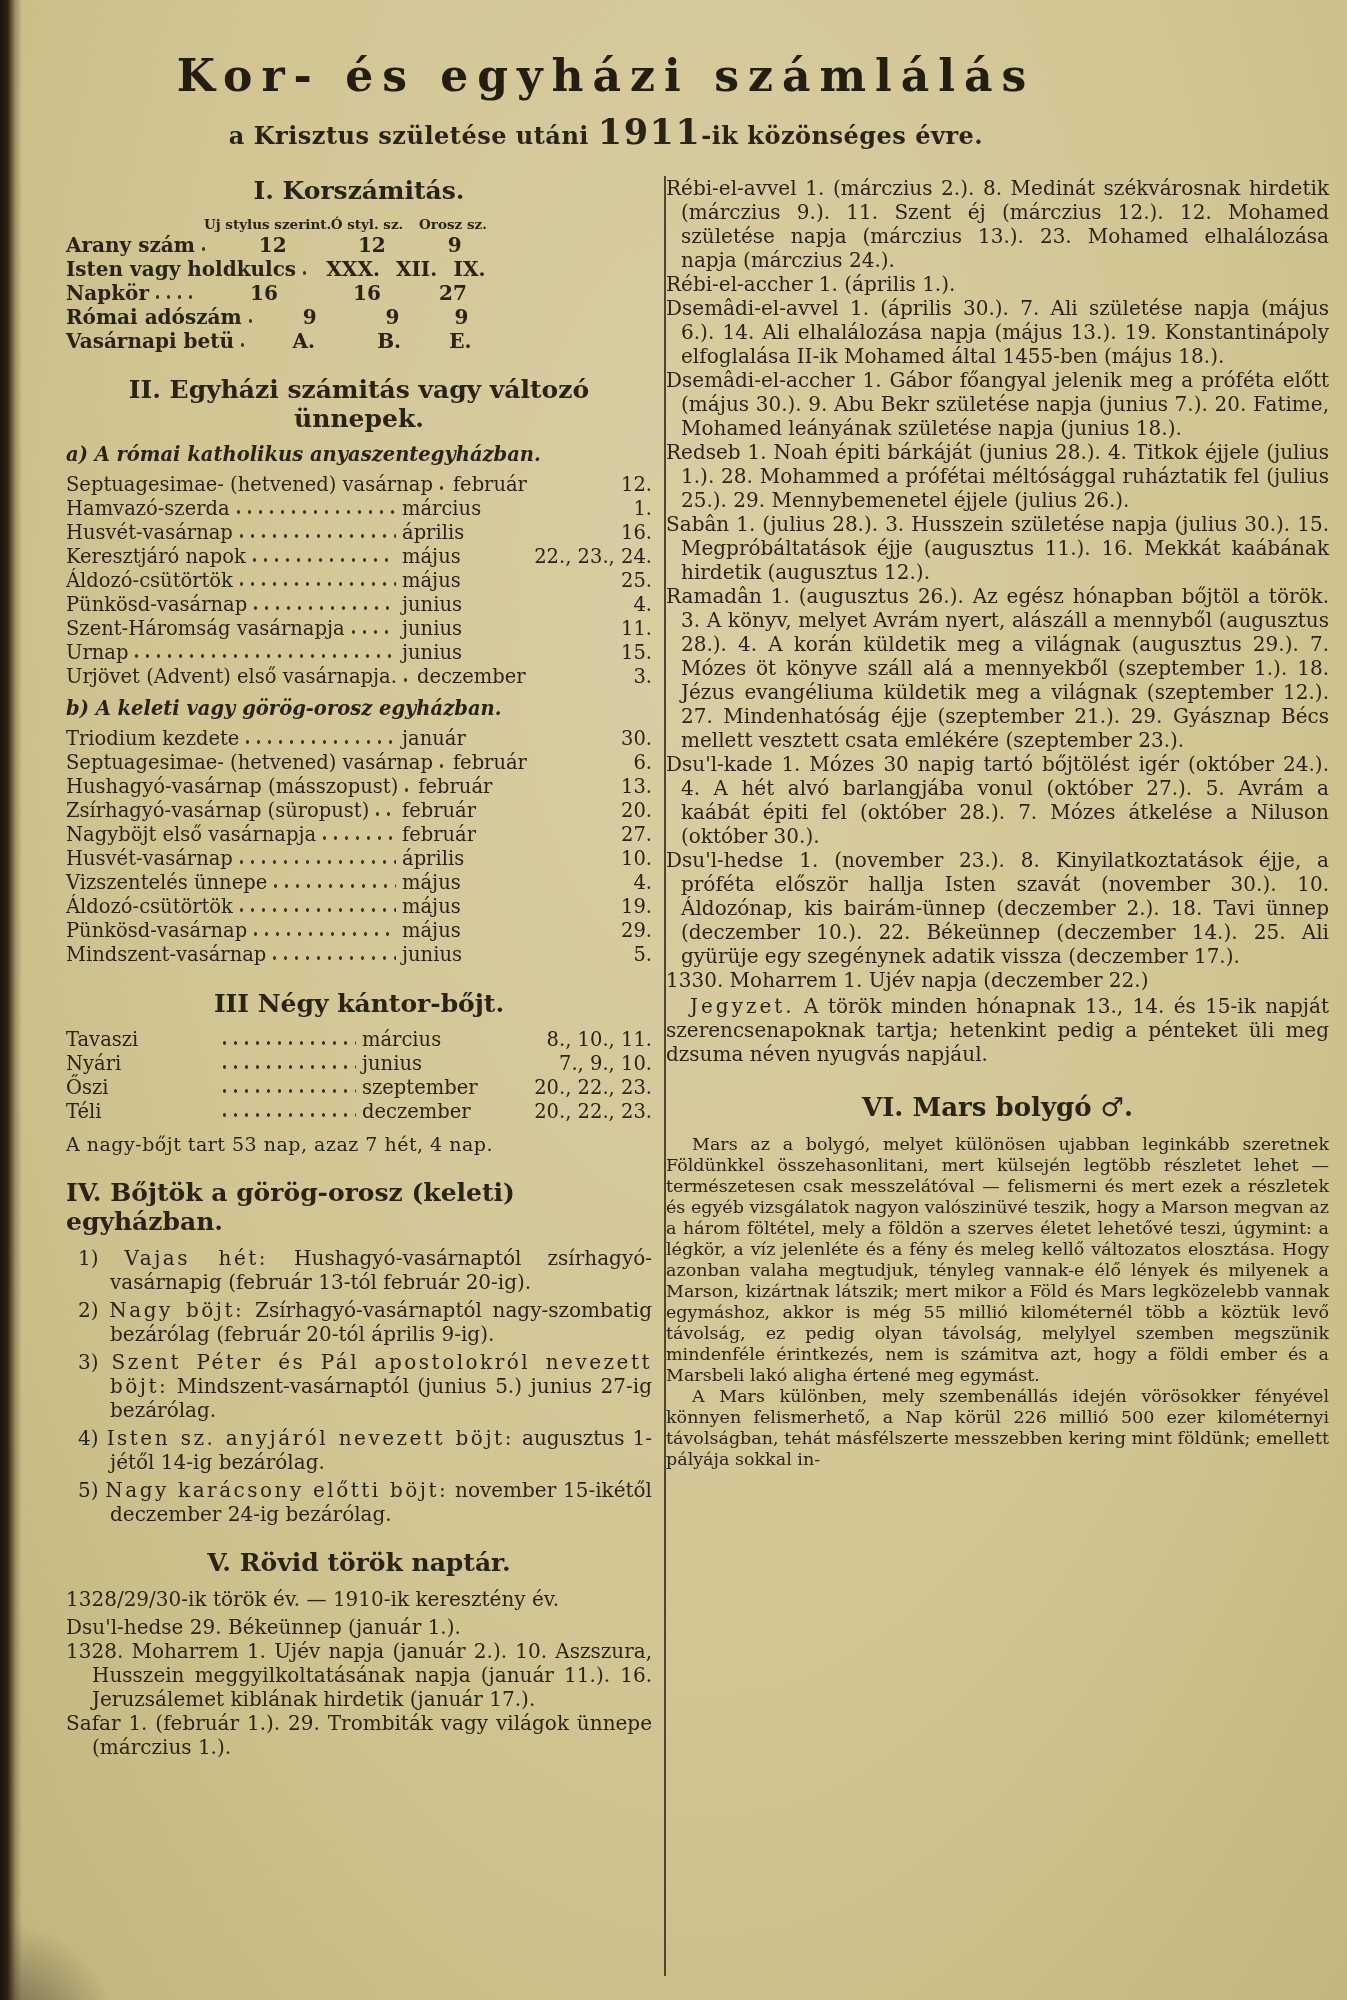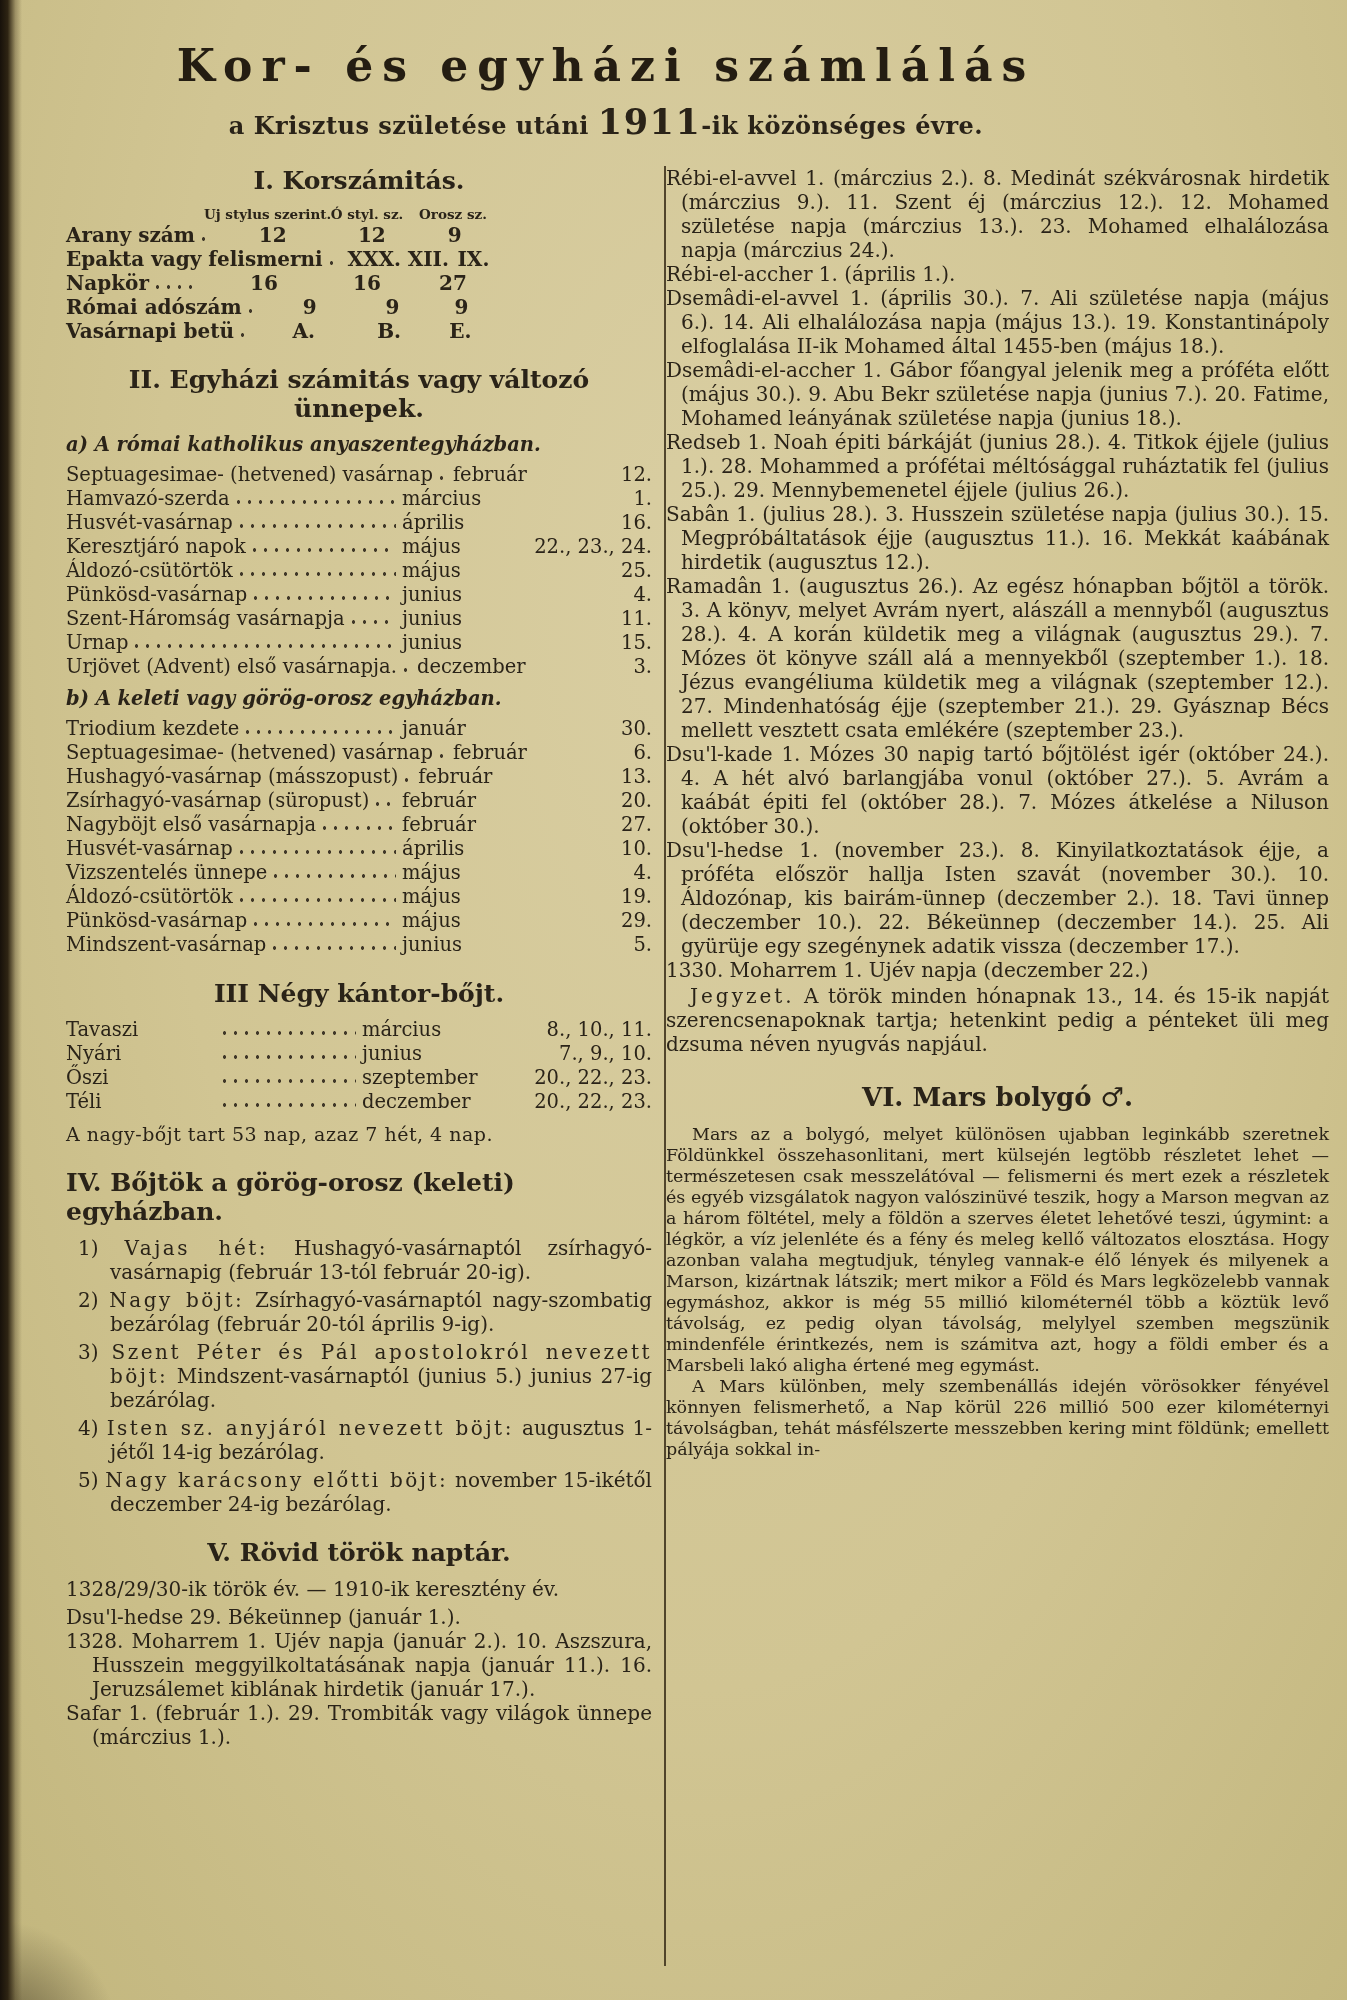--- a/index.html
+++ b/index.html
@@ -5,21 +5,21 @@
   * { margin:0; padding:0; box-sizing:border-box; }
   html, body { width:1347px; height:2000px; }
   body {
     position:relative;
     overflow:hidden;
     font-family:"DejaVu Serif","Liberation Serif",serif;
     color:var(--ink,#2a2318);
     background-color:var(--paper,#d1c593);
     background-image:radial-gradient(ellipse at 52% 30%, #d9cea2 0%, #d1c593 55%, #c2b67d 100%);
   }
-  .page { position:absolute; inset:0; padding:40px 18px 0 66px; overflow:hidden; }
+  .page { position:absolute; inset:0; padding:40px 18px 0 66px; overflow:hidden;margin-top:10px; }
   .edge-left {
     position:absolute; left:0; top:0; bottom:0; width:22px; z-index:5;
     background:linear-gradient(90deg,#17110a 0%,#2e2413 35%,rgba(70,57,31,.35) 70%,rgba(70,57,31,0) 100%);
   }
   .edge-corner {
     position:absolute; left:0; bottom:-40px; width:120px; height:120px; z-index:4;
     background:radial-gradient(circle at 0% 100%, rgba(25,18,8,.55) 0%, rgba(25,18,8,0) 70%);
   }
 
   
@@ -110,21 +110,21 @@
 
             <div class="trow">
               <span class="lbl">Arany szám</span>
               <span class="dots"></span>
               <span class="num-col first">12</span>
               <span class="num-col">12</span>
               <span class="num-col">9</span>
             </div>
 
             <div class="trow">
-              <span class="lbl">Epakta vagy felismerni</span>
+              <span class="lbl">Isten vagy holdkulcs</span>
               <span class="dots"></span>
               <span class="num-col first">XXX.</span>
               <span class="num-col">XII.</span>
               <span class="num-col">IX.</span>
             </div>
 
             <div class="trow">
               <span class="lbl">Napkör</span>
               <span class="dots"></span>
               <span class="num-col first">16</span>

